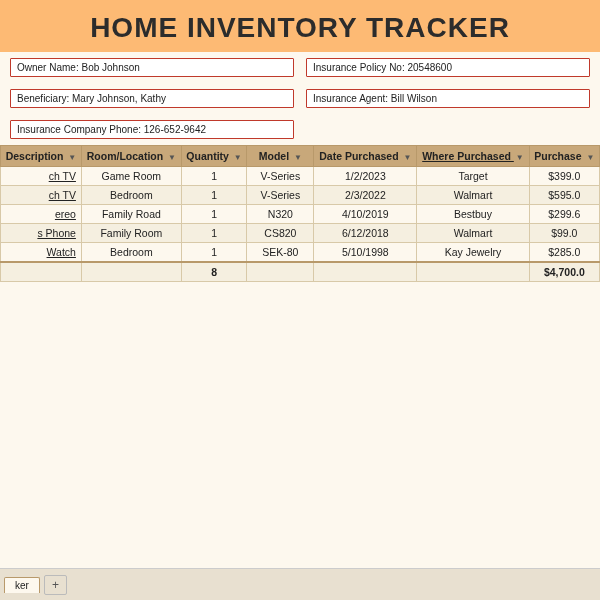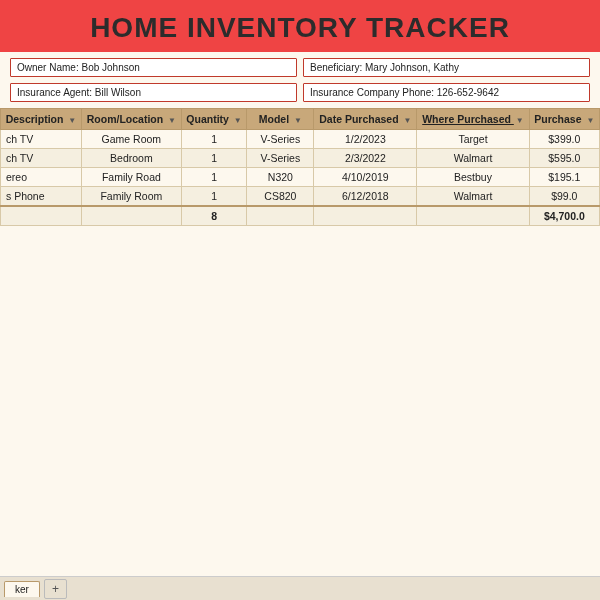--- a/index.html
+++ b/index.html
@@ -18,26 +18,26 @@
       display: flex;
       flex-direction: column;
     }
     .title {
       text-align: center;
       font-size: 28px;
       font-weight: 900;
       color: #2c2c2c;
       padding: 12px 0 8px 0;
       letter-spacing: 1px;
-      background: #ef4444;
+      background: #fdba74;
     }
     .info-section {
       display: grid;
       grid-template-columns: 1fr 1fr;
-      gap: 6px;
+      gap: 12px;
       padding: 6px 10px;
       background: #fdf8ee;
     }
     .info-box {
       border: 1.5px solid #c0392b;
       background: #fff;
       padding: 3px 6px;
       font-size: 10px;
       color: #222;
       border-radius: 1px;
@@ -76,34 +76,35 @@
       background: #f5efe0;
     }
     tbody td {
       border: 1px solid #d8c9a8;
       padding: 3px 5px;
       text-align: center;
       color: #222;
       white-space: nowrap;
     }
     tbody td.left {
-      text-align: left;
+      text-align: right;
+      text-decoration: underline;
     }
     .total-row td {
       background: #f5efe0;
       font-weight: 700;
       border-top: 2px solid #b8996a;
     }
     .bottom-tab-bar {
       display: flex;
       align-items: center;
       background: #e8e0d0;
       border-top: 1px solid #ccc;
       padding: 2px 4px;
-      height: 24px;
+      height: 32px;
     }
     .tab {
       background: #fdf8ee;
       border: 1px solid #b8996a;
       border-bottom: none;
       padding: 2px 10px;
       font-size: 10px;
       color: #222;
       margin-right: 4px;
       border-radius: 2px 2px 0 0;
@@ -126,20 +127,21 @@
     .col-purchase { width: 58px; }
   </style>
 </head>
 <body>
 
 <div class="page">
   <div class="title">HOME INVENTORY TRACKER</div>
 
   <div class="info-section">
     <div class="info-box">Owner Name: Bob Johnson</div>
+    <div class="info-box">Insurance Policy No:  20548600</div>
     <div class="info-box">Beneficiary: Mary Johnson, Kathy</div>
     <div class="info-box">Insurance Agent: Bill Wilson</div>
     <div class="info-box">Insurance Company Phone: 126-652-9642</div>
   </div>
 
   <div class="table-wrapper">
     <table>
       <thead>
         <tr>
           <th class="col-description">
@@ -184,30 +186,39 @@
             <td>Walmart</td>
             <td>$595.0</td>
           </tr>
           <tr>
             <td class="left">ereo</td>
             <td>Family Road</td>
             <td>1</td>
             <td>N320</td>
             <td>4/10/2019</td>
             <td>Bestbuy</td>
-            <td>$195.1</td>
+            <td>$299.6</td>
           </tr>
           <tr>
             <td class="left">s Phone</td>
             <td>Family Room</td>
             <td>1</td>
             <td>CS820</td>
             <td>6/12/2018</td>
             <td>Walmart</td>
             <td>$99.0</td>
+          </tr>
+          <tr>
+            <td class="left">Watch</td>
+            <td>Bedroom</td>
+            <td>1</td>
+            <td>SEK-80</td>
+            <td>5/10/1998</td>
+            <td>Kay Jewelry</td>
+            <td>$285.0</td>
           </tr>
           <tr class="total-row">
             <td></td>
             <td></td>
             <td>8</td>
             <td></td>
             <td></td>
             <td></td>
             <td>$4,700.0</td>
           </tr>

